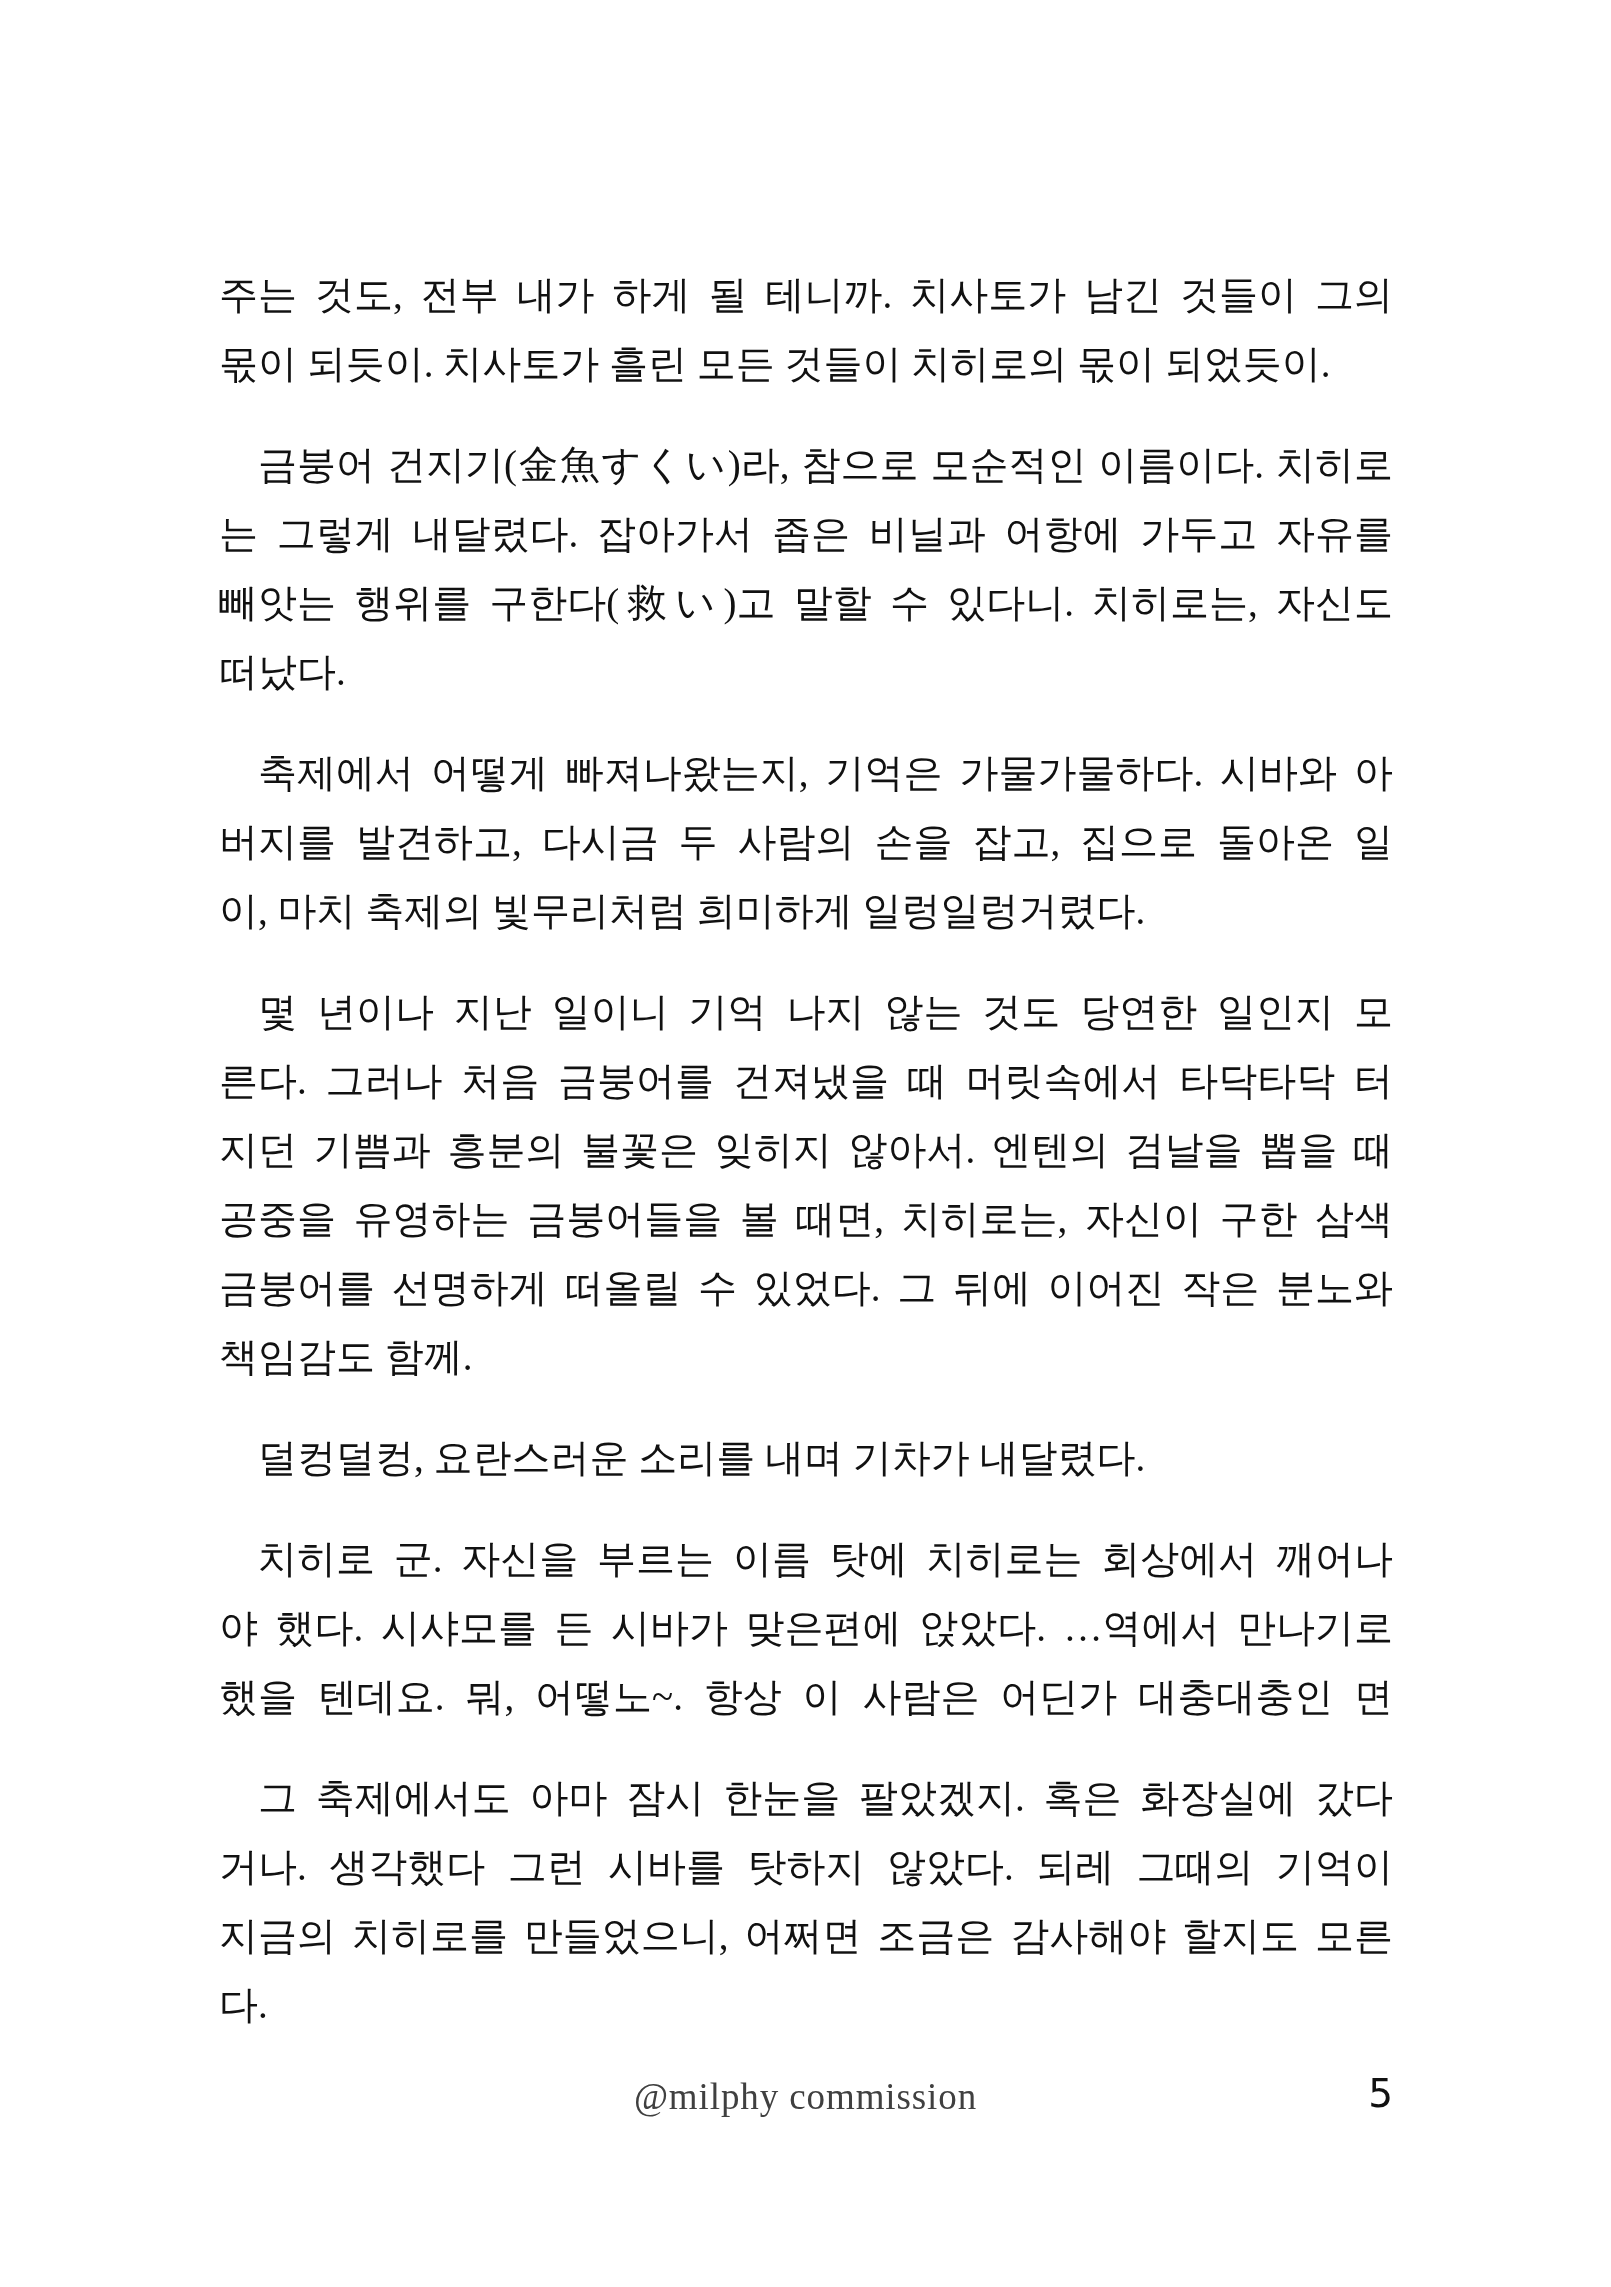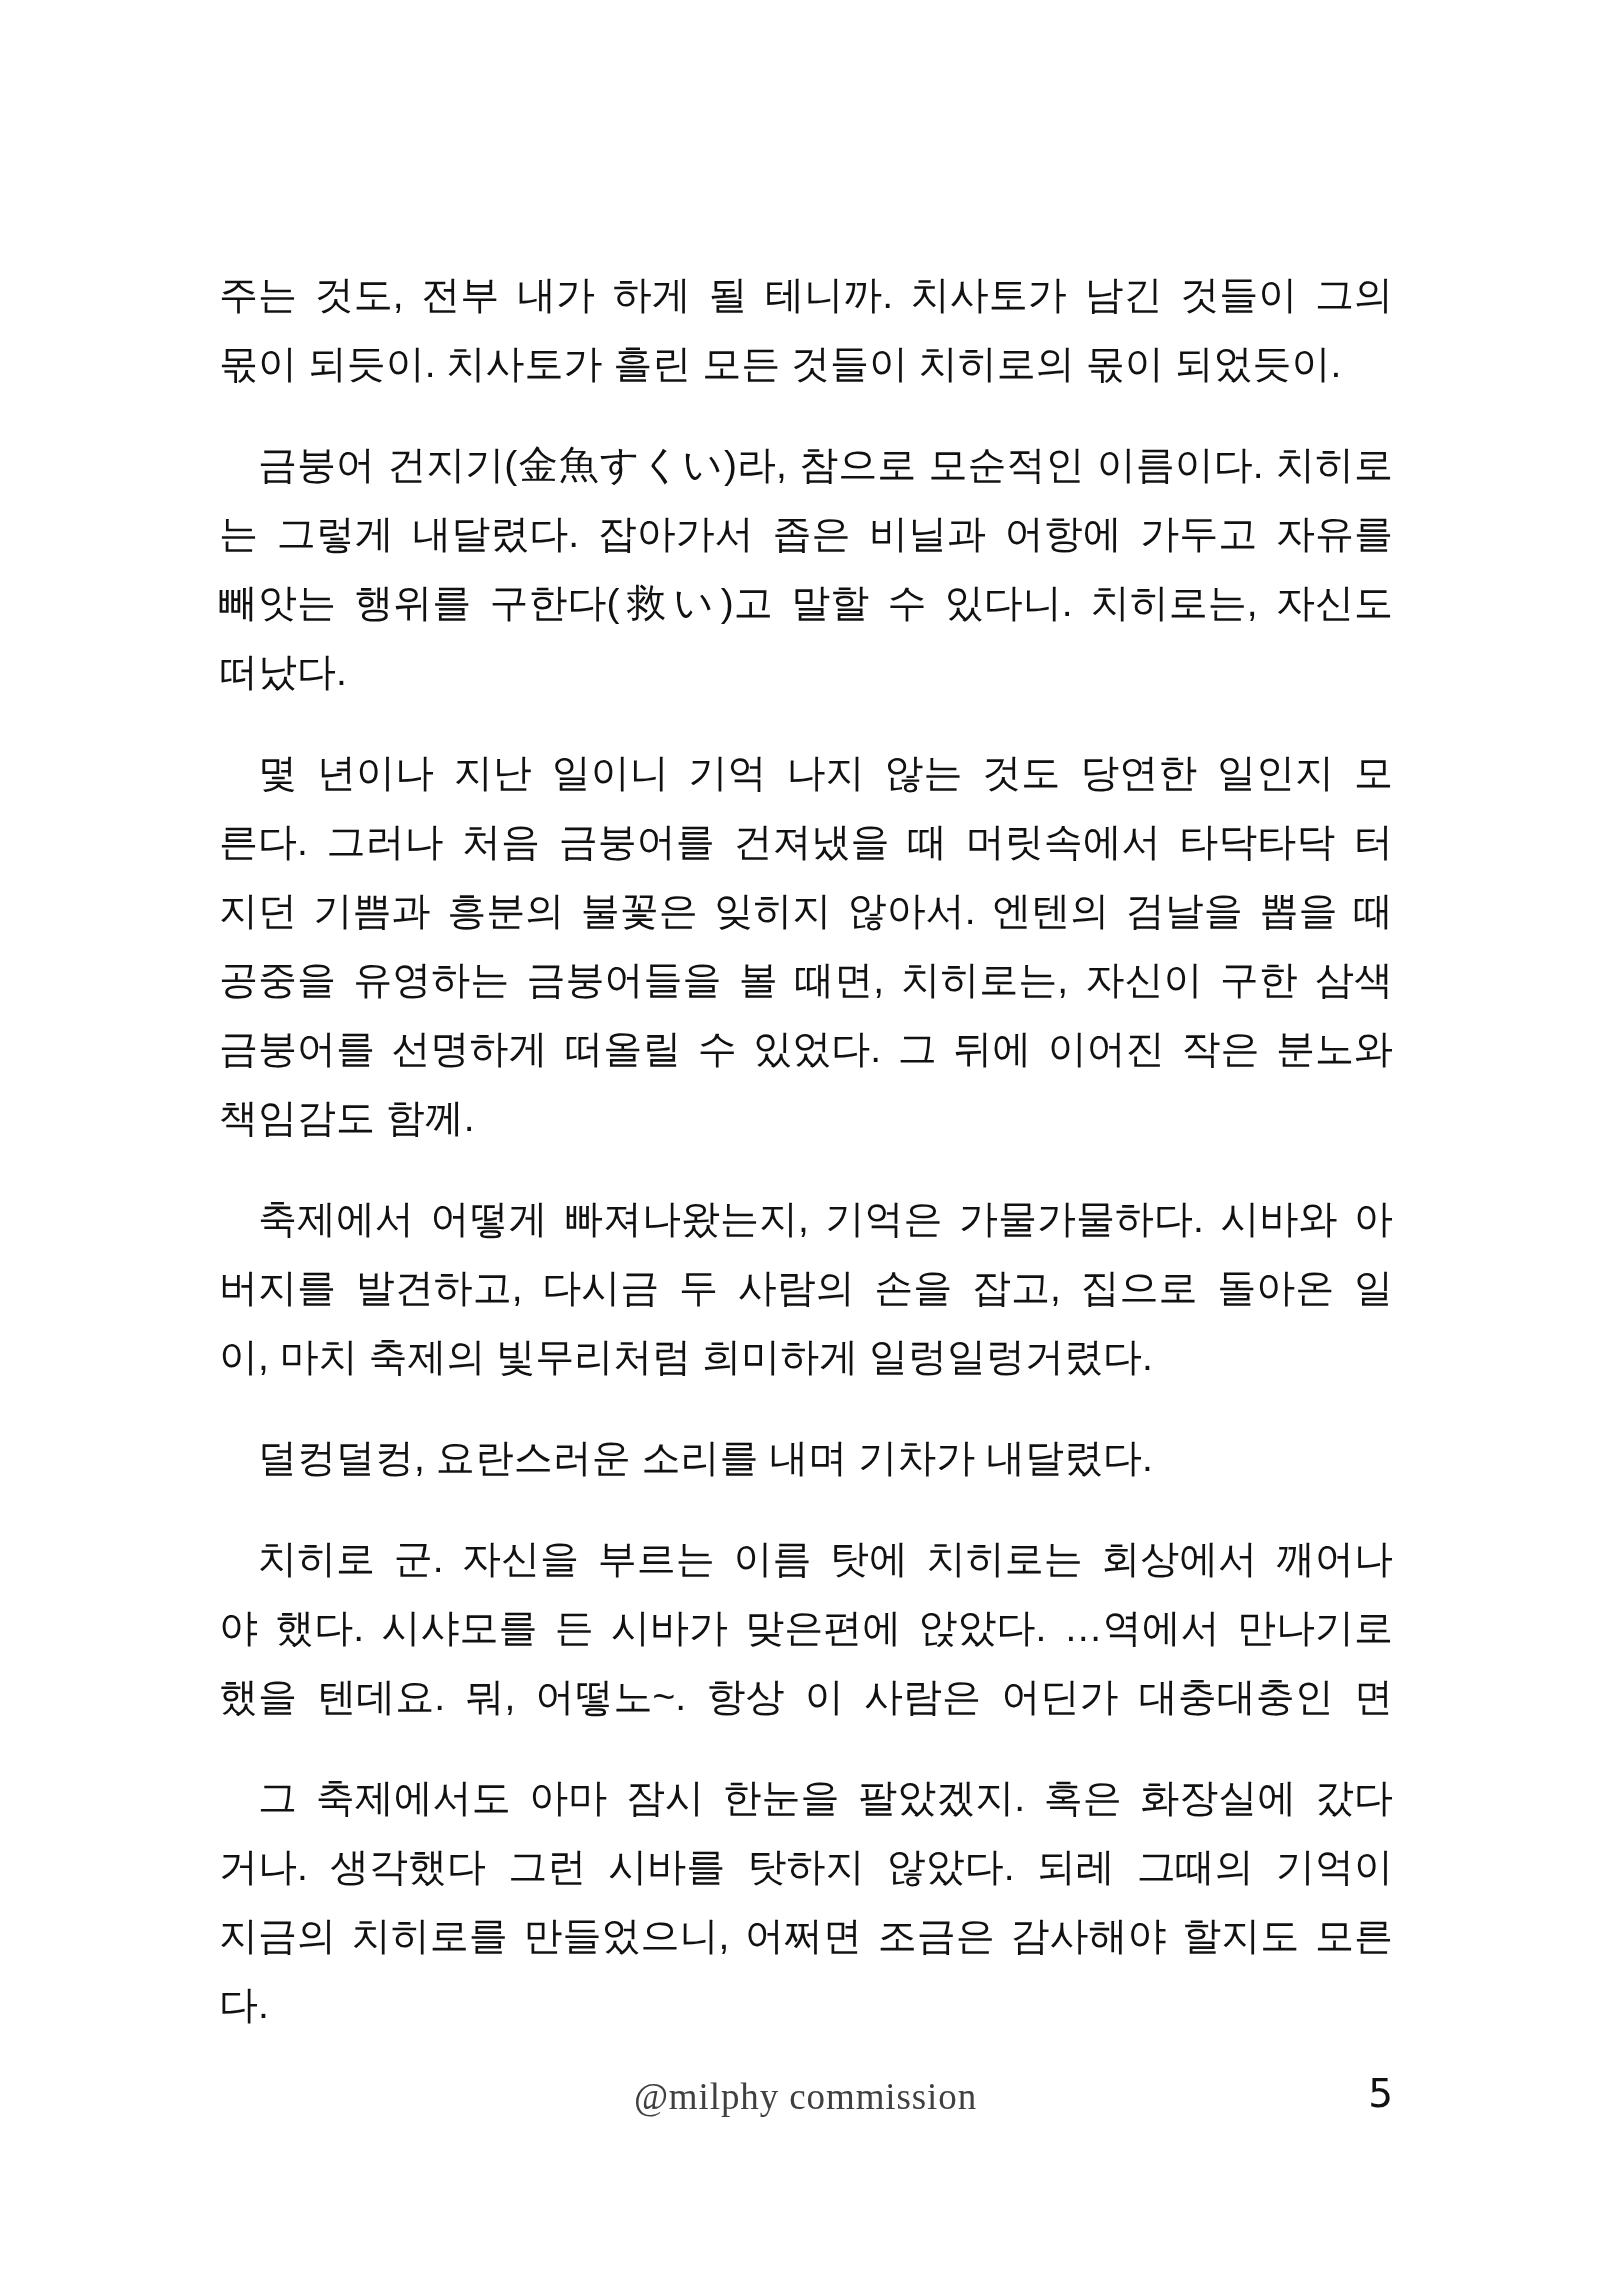--- a/index.html
+++ b/index.html
@@ -18,21 +18,21 @@
       left: 0; top: 0;
       width: 1611px;
       height: 2288px;
       background: #ffffff;
     }
     .body-text {
       position: absolute;
       left: 219px;
       top: 260px;
       width: 1174px;
-      font-family: Liberation Sans, sans-serif;
+      font-family: Liberation Serif, serif;
       font-size: 39px;
       color: #111111;
     }
     .para {
       margin: 0 0 32px 0;
     }
     .line {
       display: block;
       height: 69px;
       line-height: 69px;
@@ -78,32 +78,32 @@
     </p>
 
     <p class="para">
       <span class="line indent">금붕어 건지기(金魚すくい)라, 참으로 모순적인 이름이다. 치히로</span>
       <span class="line">는 그렇게 내달렸다. 잡아가서 좁은 비닐과 어항에 가두고 자유를</span>
       <span class="line">빼앗는 행위를 구한다(救い)고 말할 수 있다니. 치히로는, 자신도</span>
       <span class="line last">떠났다.</span>
     </p>
 
     <p class="para">
+      <span class="line indent">축제에서 어떻게 빠져나왔는지, 기억은 가물가물하다. 시바와 아</span>
+      <span class="line">버지를 발견하고, 다시금 두 사람의 손을 잡고, 집으로 돌아온 일</span>
+      <span class="line last">이, 마치 축제의 빛무리처럼 희미하게 일렁일렁거렸다.</span>
+    </p>
+
+    <p class="para">
       <span class="line indent">몇 년이나 지난 일이니 기억 나지 않는 것도 당연한 일인지 모</span>
       <span class="line">른다. 그러나 처음 금붕어를 건져냈을 때 머릿속에서 타닥타닥 터</span>
       <span class="line">지던 기쁨과 흥분의 불꽃은 잊히지 않아서. 엔텐의 검날을 뽑을 때</span>
       <span class="line">공중을 유영하는 금붕어들을 볼 때면, 치히로는, 자신이 구한 삼색</span>
       <span class="line">금붕어를 선명하게 떠올릴 수 있었다. 그 뒤에 이어진 작은 분노와</span>
       <span class="line last">책임감도 함께.</span>
-    </p>
-
-    <p class="para">
-      <span class="line indent">축제에서 어떻게 빠져나왔는지, 기억은 가물가물하다. 시바와 아</span>
-      <span class="line">버지를 발견하고, 다시금 두 사람의 손을 잡고, 집으로 돌아온 일</span>
-      <span class="line last">이, 마치 축제의 빛무리처럼 희미하게 일렁일렁거렸다.</span>
     </p>
 
     <p class="para">
       <span class="line indent last">덜컹덜컹, 요란스러운 소리를 내며 기차가 내달렸다.</span>
     </p>
 
     <p class="para">
       <span class="line indent">치히로 군. 자신을 부르는 이름 탓에 치히로는 회상에서 깨어나</span>
       <span class="line">야 했다. 시샤모를 든 시바가 맞은편에 앉았다. …역에서 만나기로</span>
       <span class="line">했을 텐데요. 뭐, 어떻노~. 항상 이 사람은 어딘가 대충대충인 면</span>

